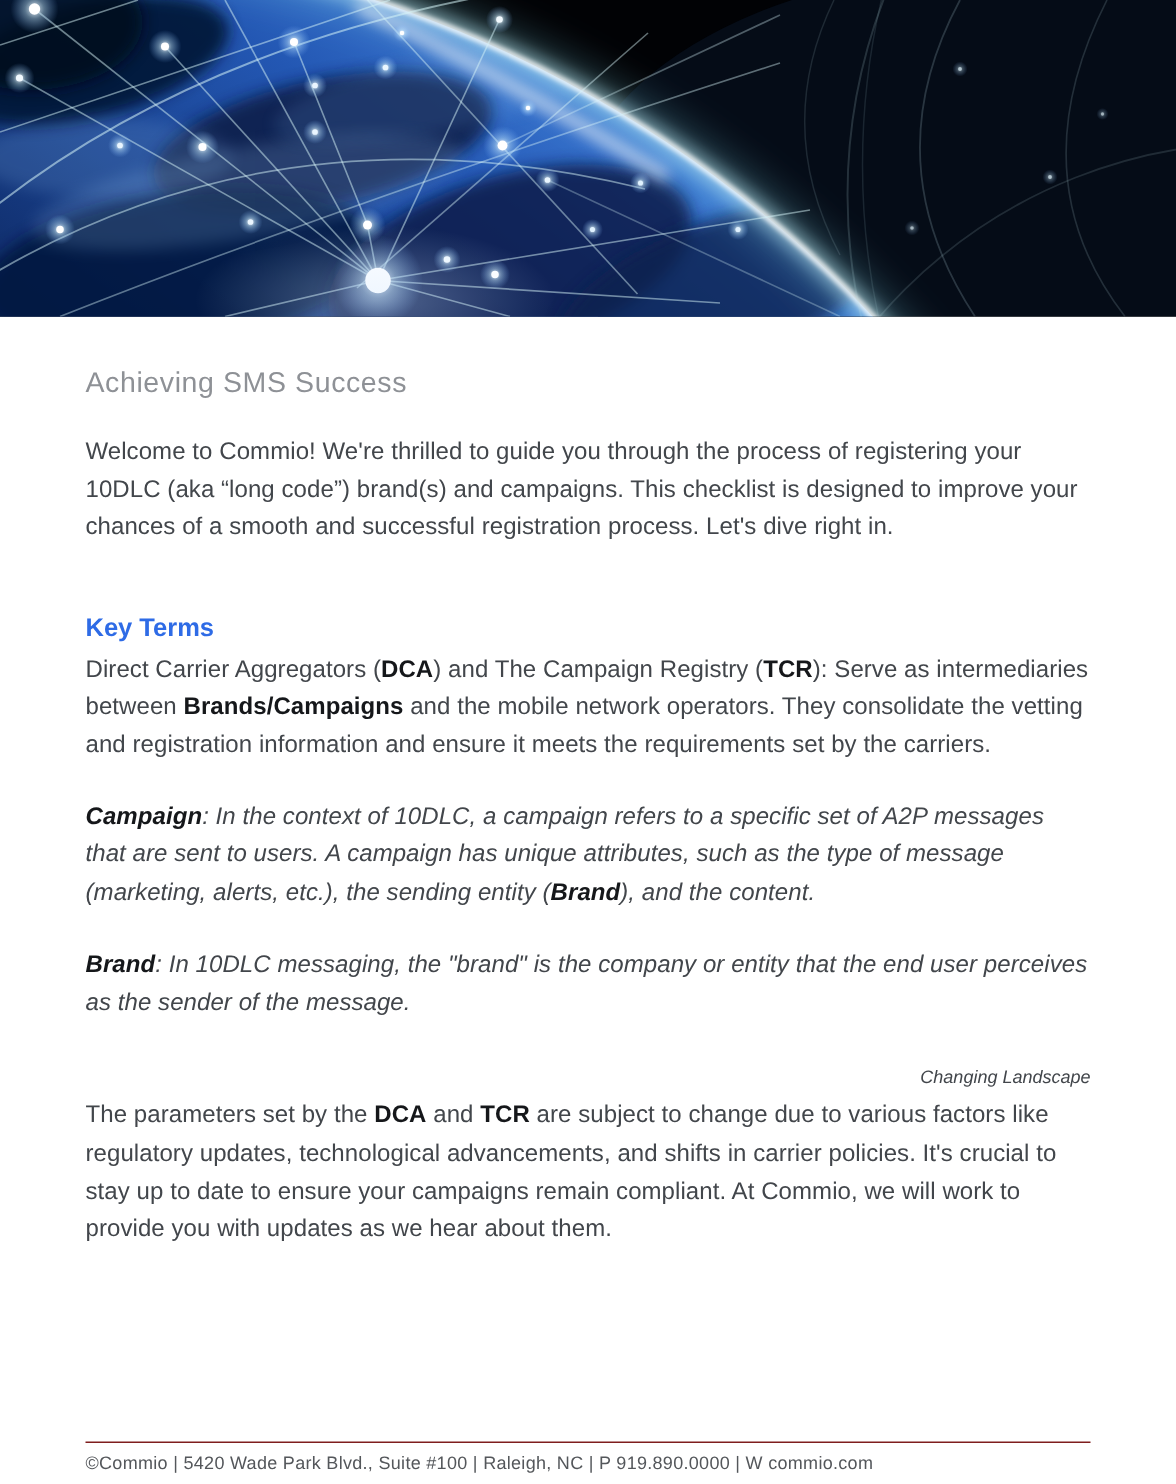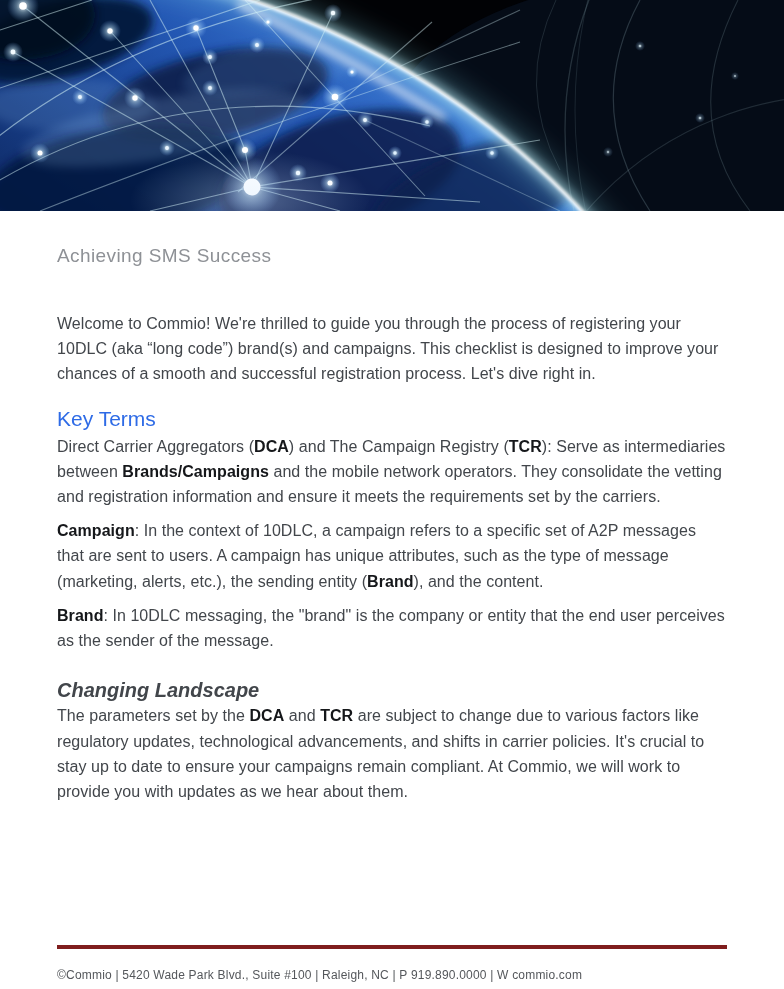--- a/index.html
+++ b/index.html
@@ -45,48 +45,49 @@
     color: #2e6be6;
     font-weight: 700;
   }
   .body-p {
     font-size: 16px;
     line-height: 25.2px;
     color: #42464b;
     letter-spacing: 0.05px;
   }
   .body-p b { color: #15171a; font-weight: 700; }
-  .intro { margin-top: 44px; }
+  .intro { margin-top: 22px; }
   .section-heading {
-    margin-top: 20px;
-    font-size: 21px;
+    margin-top: 42px;
+    font-size: 17px;
     line-height: 23px;
     color: #2e6be6;
-    font-weight: 400;
+    font-weight: 700;
   }
   .p-first { margin-top: 4px; }
-  .p-next  { margin-top: 9px; }
+  .p-next  { margin-top: 23px; font-style: italic; }
   .sub-heading {
     margin-top: 25px;
-    font-size: 20px;
+    font-size: 12px;
     line-height: 25.2px;
     font-style: italic;
     color: #42464b;
-    font-weight: 700;
+    font-weight: 400;
+    text-align: right;
   }
   .p-tight { margin-top: 0; }
 
   
   .footer {
     position: absolute;
     left: 57px;
     right: 57px;
     bottom: 7px;
-    border-top: 4px solid #7f1d1d;
-    padding-top: 19px;
+    border-top: 1px solid #7f1d1d;
+    padding-top: 6px;
   }
   .footer-text {
     font-size: 12px;
     line-height: 14px;
     color: #54575b;
     letter-spacing: 0.2px;
   }
 </style>
 </head>
 <body>

